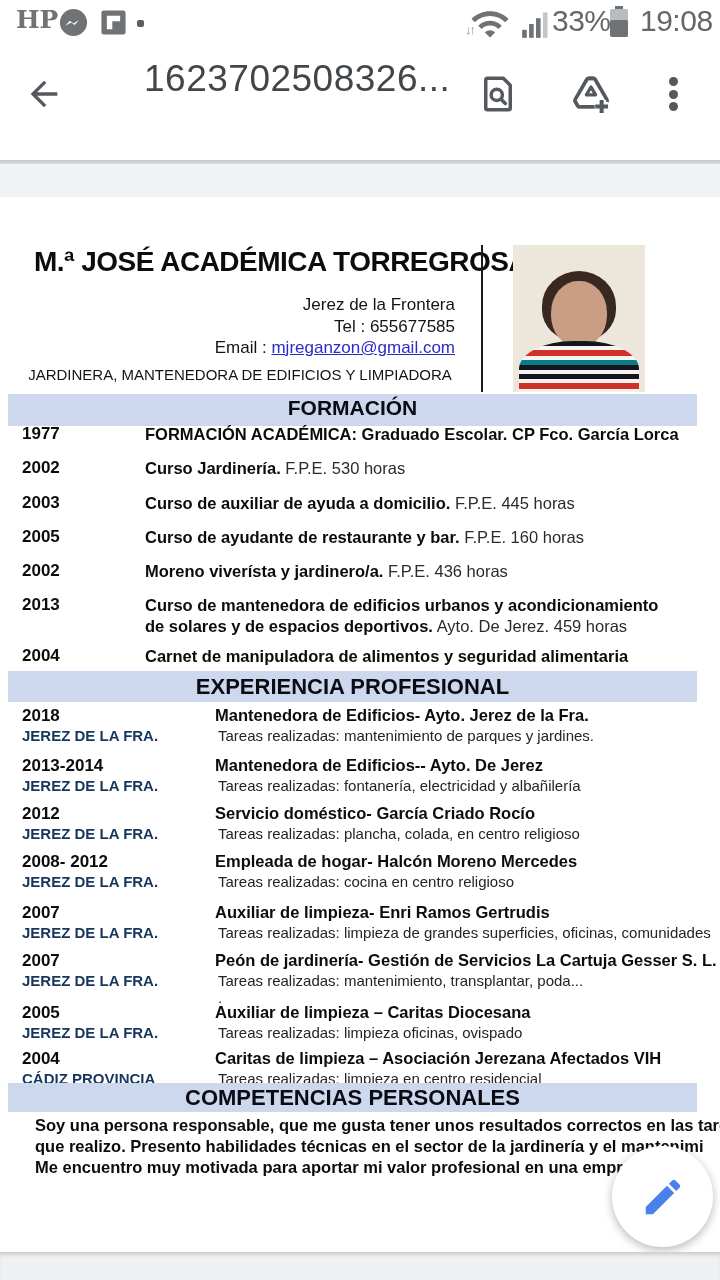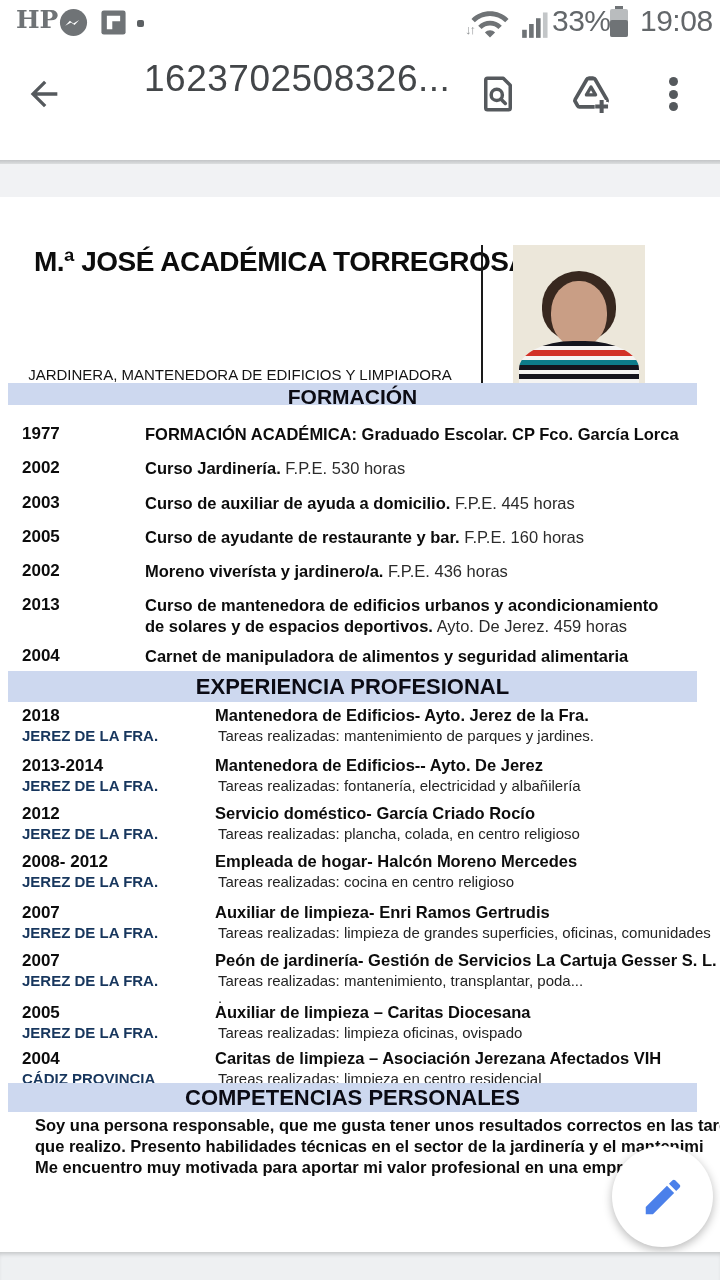--- a/index.html
+++ b/index.html
@@ -120,31 +120,39 @@
           <div class="ovf-dot"></div>
       </div>
     </div>
   </div>
 
   <div class="top-divider"></div>
   <div class="viewer-gap"></div>
 
   <div class="doc-name">M.ª JOSÉ ACADÉMICA TORREGROSA</div>
 
+  <div class="contact">
+    <div>Jerez de la Frontera</div>
+    <div>Tel : 655677585</div>
+    <div>
+      <span>Email :</span>
+      <a href="#">mjreganzon@gmail.com</a>
+    </div>
+  </div>
 
   <div class="tagline">JARDINERA, MANTENEDORA DE EDIFICIOS Y LIMPIADORA</div>
 
   <div class="photo-line"></div>
   <div class="photo">
     <div class="hair"></div>
     <div class="face"></div>
     <div class="shirt"></div>
   </div>
 
-  <div class="sec-bar" style="top:383px;height:22px;font-size:21px;line-height:27px;">FORMACIÓN</div>
+  <div class="sec-bar" style="top:394px;height:32px;font-size:21px;line-height:27px;">FORMACIÓN</div>
 
   <div class="f-row" style="top:424px;">
     <span class="year">1977</span>
     <span class="f-text"><span class="f-bold">FORMACIÓN ACADÉMICA: Graduado Escolar. CP Fco. García Lorca</span> <span class="f-rest"></span></span>
   </div>
   <div class="f-row" style="top:458px;">
     <span class="year">2002</span>
     <span class="f-text"><span class="f-bold">Curso Jardinería.</span> <span class="f-rest">F.P.E. 530 horas</span></span>
   </div>
   <div class="f-row" style="top:493px;">

